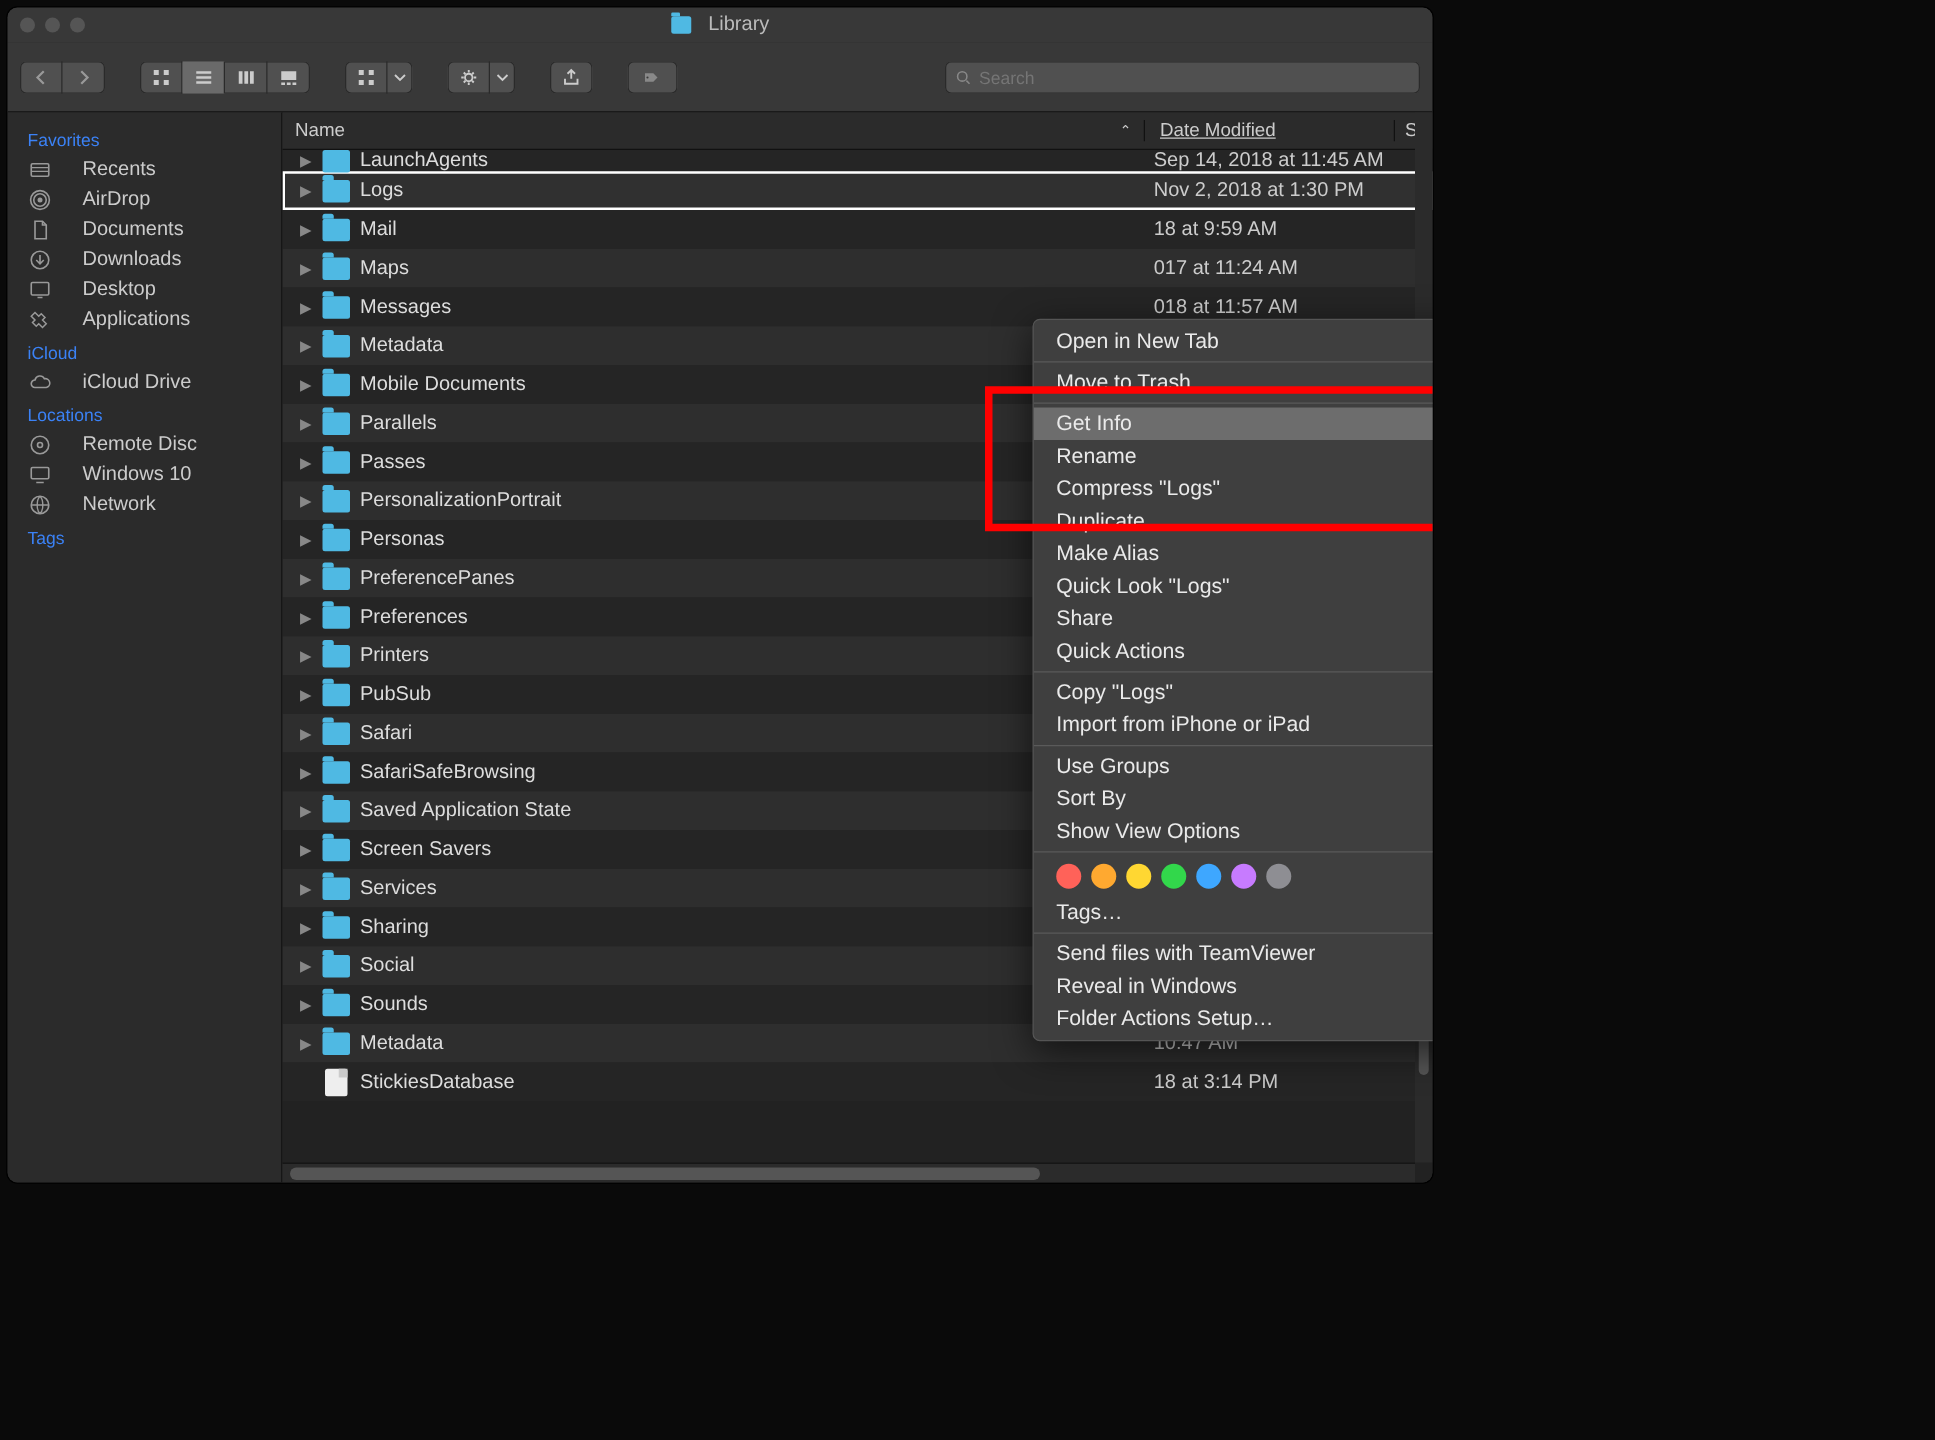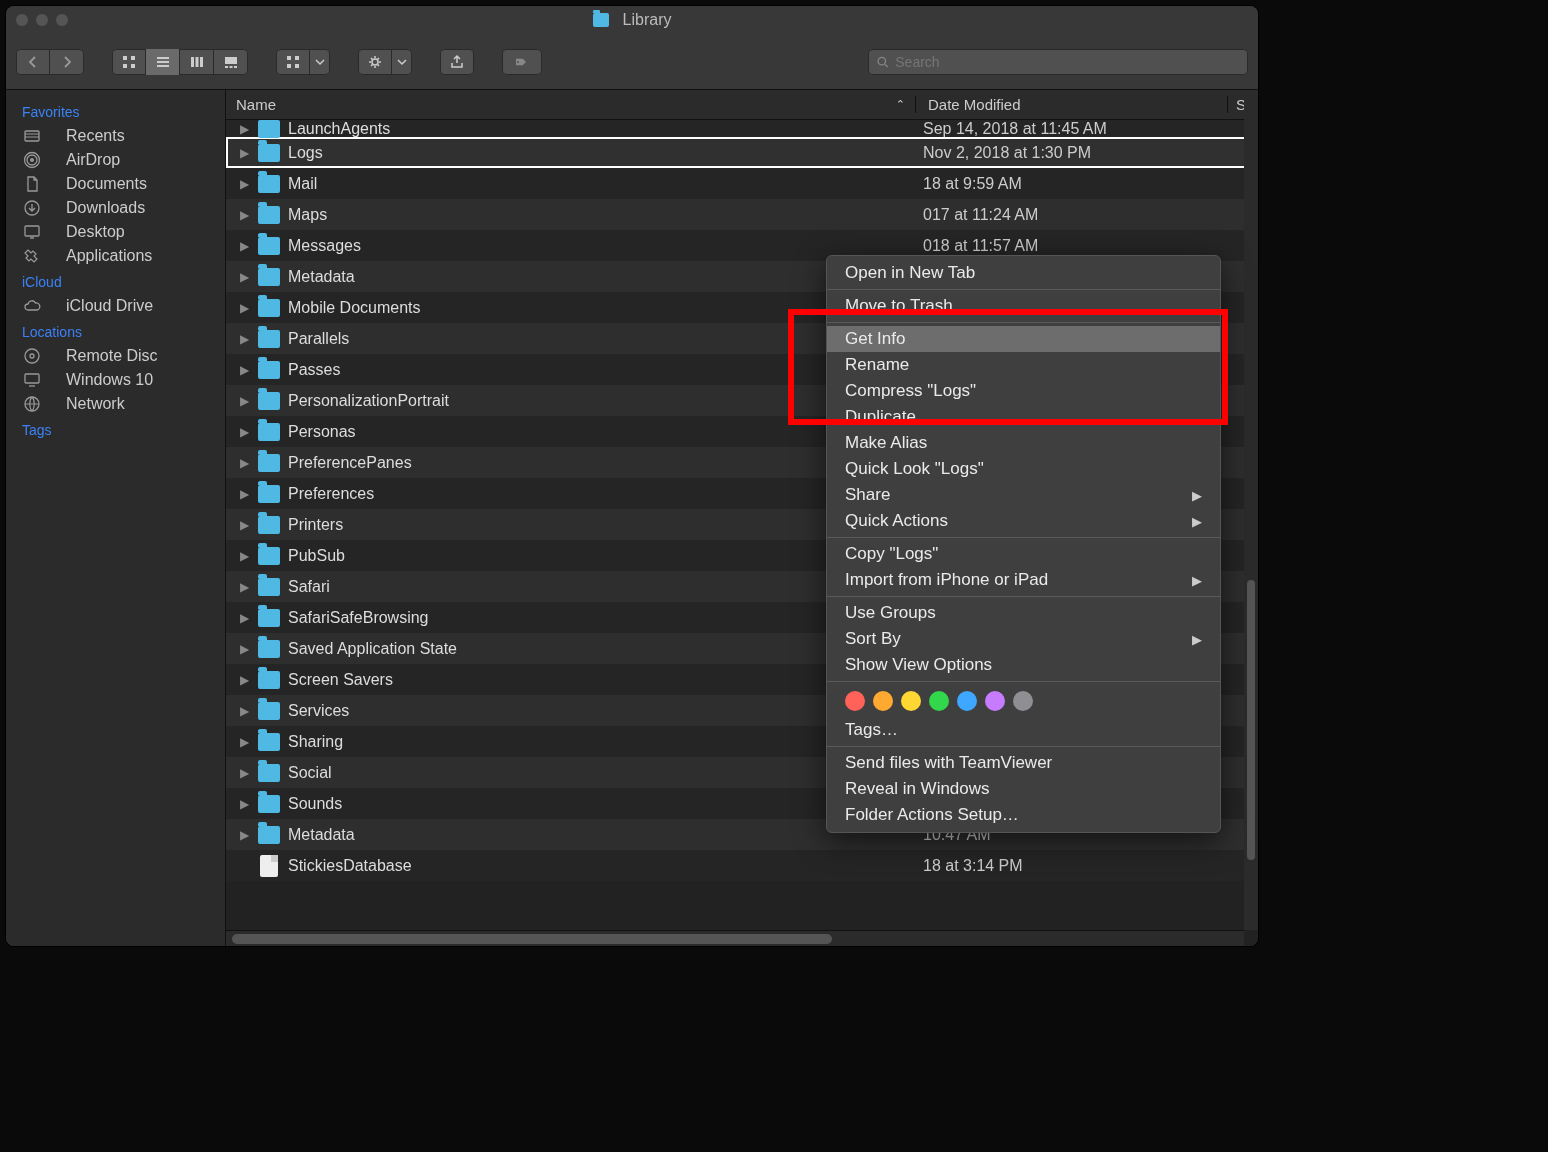--- a/index.html
+++ b/index.html
@@ -1,17 +1,17 @@
 <!DOCTYPE html>
 <html><head>
 <meta charset="utf-8">
 <style>
   * { margin: 0; padding: 0; box-sizing: border-box; font-family: -apple-system, Helvetica, Arial, sans-serif; }
   body { background: #0a0a0a; width: 1278px; height: 952px; overflow: hidden; color: #ddd; }
-  .window { position: absolute; left: 6px; top: 6px; width: 1252px; height: 940px; background: #2b2b2b; border-radius: 8px; overflow: hidden; box-shadow: 0 0 0 1px #000; }
+  .window { position: absolute; left: 6px; top: 6px; width: 1140px; height: 940px; background: #2b2b2b; border-radius: 8px; overflow: hidden; box-shadow: 0 0 0 1px #000; }
 
   
   .titlebar { height: 28px; background: #383838; display: flex; align-items: center; position: relative; }
   .traffic { display: flex; gap: 8px; padding-left: 10px; }
   .tl { width: 12px; height: 12px; border-radius: 50%; background: #555; }
   .title-center { position: absolute; left:0; right:0; text-align: center; font-size: 16px; font-weight: 500; color: #bbb; display:flex; align-items:center; justify-content:center; gap:6px;}
   .title-center .fico { width:16px;height:14px;background:#4fb9e3;border-radius:2px; position:relative; }
   .title-center .fico::before{content:'';position:absolute;top:-3px;left:0;width:7px;height:3px;background:#4fb9e3;border-radius:1px 1px 0 0;}
 
   
@@ -29,21 +29,21 @@
   .body { display:flex; height: calc(100% - 84px); }
   .sidebar { width: 220px; background: #2b2b2b; border-right: 1px solid #111; padding: 8px 0; overflow:hidden; }
   .sb-head { color:#3b82f6; font-size:14px; font-weight:500; padding: 6px 16px 4px; }
   .sb-item { display:flex; align-items:center; gap:24px; padding: 3px 16px; font-size:16px; color:#ccc; }
   .sb-item .ic { width:20px; height:18px; display:flex; align-items:center; justify-content:center; color:#999;}
   .sb-item .ic svg{width:18px;height:18px;}
 
   .main { flex:1; display:flex; flex-direction:column; background:#222; position:relative; }
   .cols { height:30px; background:#2b2b2b; border-bottom:1px solid #111; display:flex; align-items:center; font-size:15px; color:#ccc; font-weight:500;}
   .col-name { width: 690px; padding-left:10px; display:flex; align-items:center; justify-content:space-between; padding-right:10px; border-right:1px solid #111;}
-  .col-date { flex:1; padding-left:12px; border-right:1px solid #111;}
+  .col-date { flex:1; padding-left:12px; border-right:1px solid #111;text-decoration:underline;}
   .col-size { width:30px; padding-left:8px; }
   .sort-caret{font-size:11px;}
 
   .rowlist { flex:1; overflow:hidden; position:relative; }
   .row { height:31px; display:flex; align-items:center; font-size:16px; }
   .row:nth-child(odd){background:#252525;}
   .row:nth-child(even){background:#2e2e2e;}
   .row.selected { outline:2px solid #fff; outline-offset:-2px; background:#303030;}
   .tri { width:10px; margin:0 8px 0 14px; color:#888; font-size:12px;}
   .fico { width:22px;height:18px;background:#4fb9e3;border-radius:2px;margin-right:8px;position:relative; }

